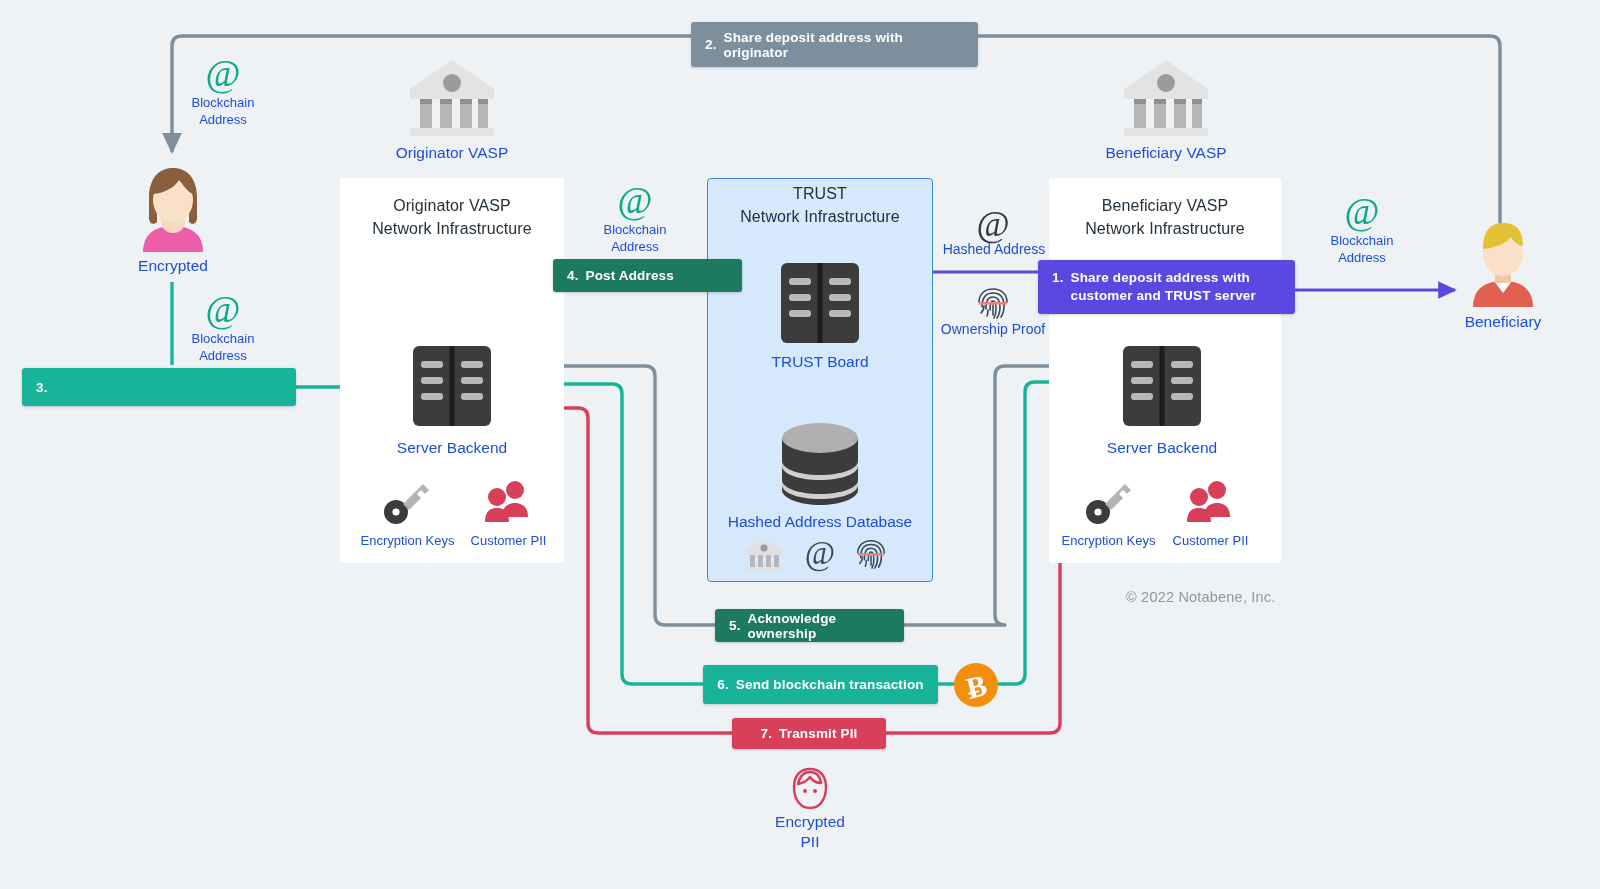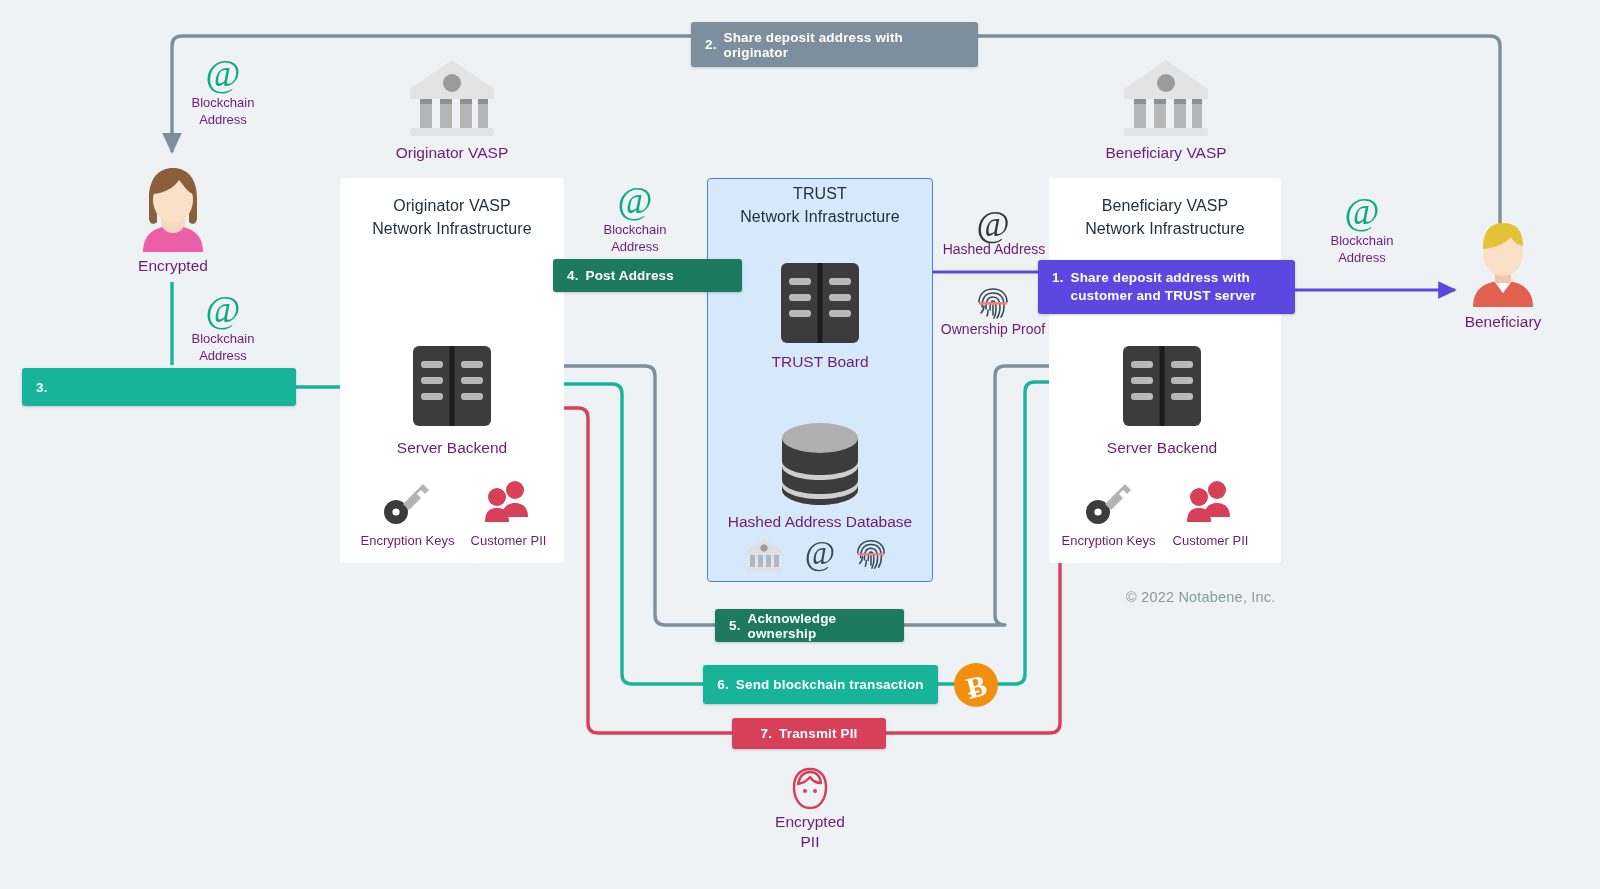--- a/index.html
+++ b/index.html
@@ -74,21 +74,21 @@
   .pill.red    { background: #d83f58; }
   .pill.two-line { line-height: 18px; align-items: center; }
   .pill.two-line .txt { display: block; }
 
   
   .cap {
     position: absolute;
     text-align: center;
     font-size: 13px;
     line-height: 17px;
-    color: #701a75;
+    color: #1d4ed8;
   }
   .cap.big { font-size: 15.5px; line-height: 20px; }
   .cap.lbl { font-size: 14px; line-height: 18px; text-align: center; }
 
   .icon-wrap { position: absolute; }
   .copyright {
     position: absolute;
     font-size: 14.5px;
     color: #8a98a3;
     letter-spacing: .2px;

